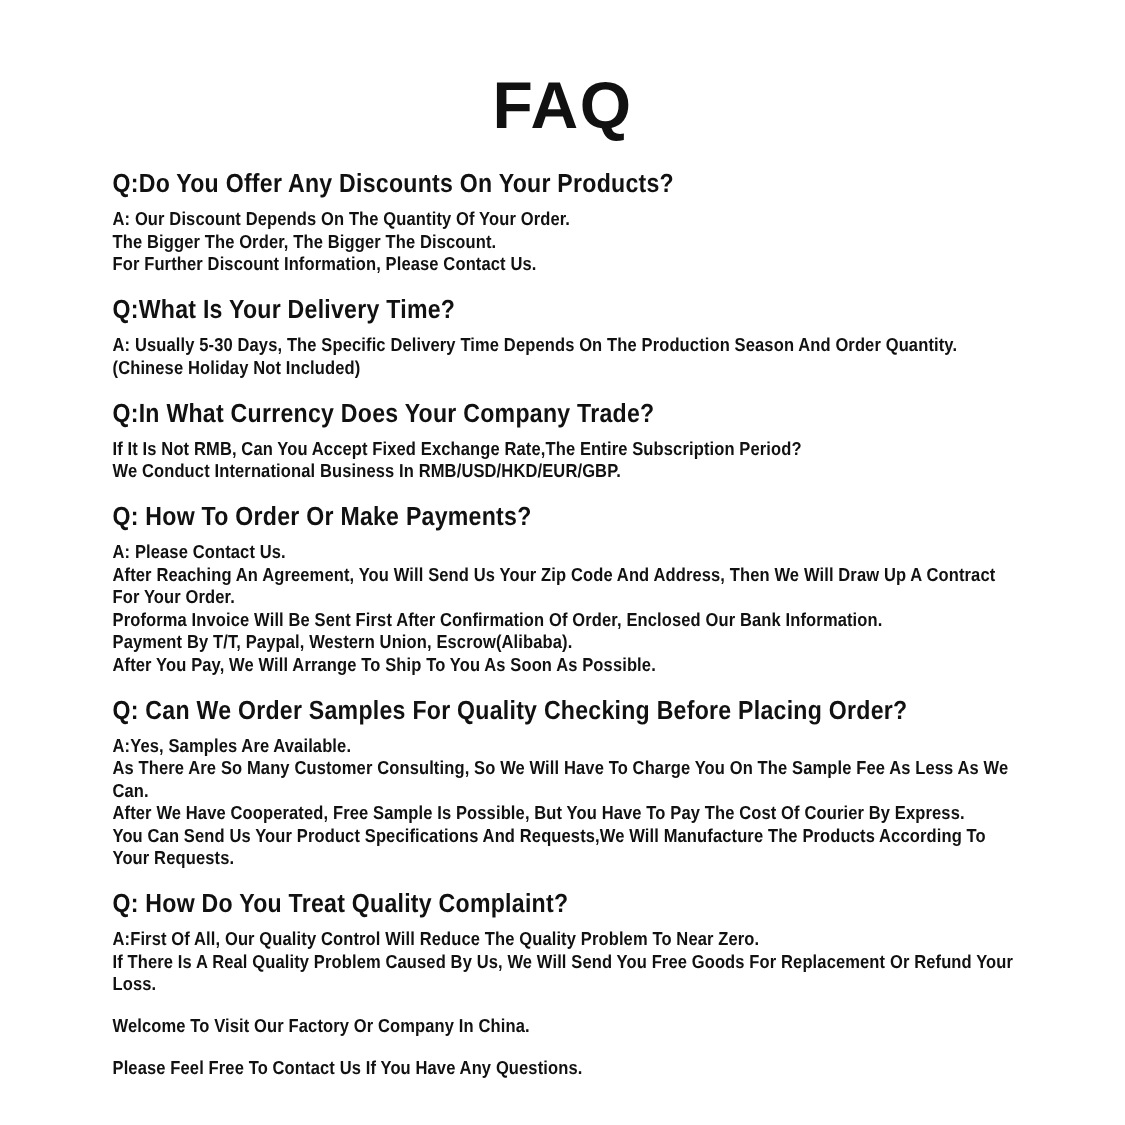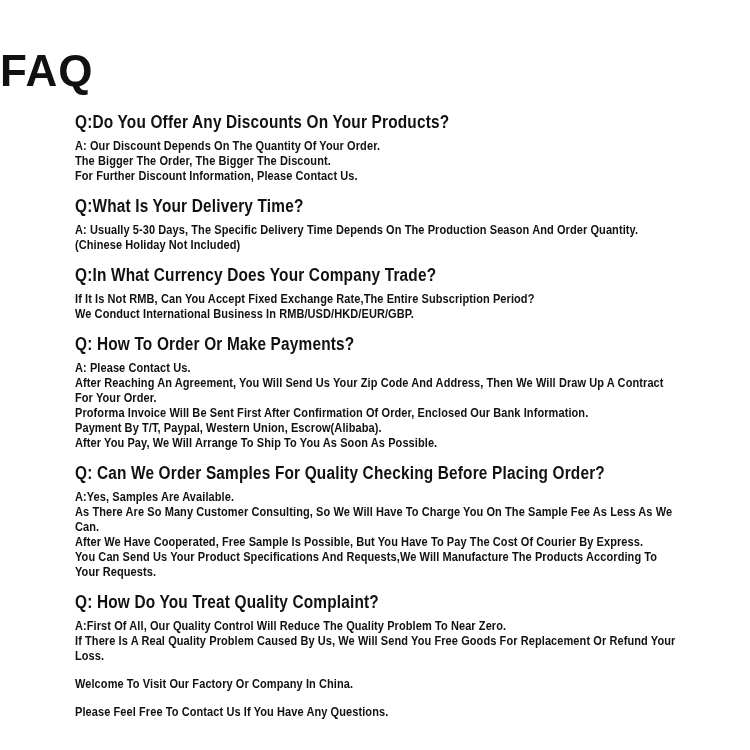--- a/index.html
+++ b/index.html
@@ -19,20 +19,21 @@
     width: 750px;
     height: 750px;
     background: #ffffff;
   }
   .page-title {
     position: absolute;
     top: 48px;
     left: 0;
     right: 0;
     margin: 0;
+    text-align: center;
     font-size: 44px;
     line-height: 46px;
     font-weight: bold;
     letter-spacing: 1px;
     color: #111111;
   }
   
   .content {
     position: absolute;
     left: 75px;

